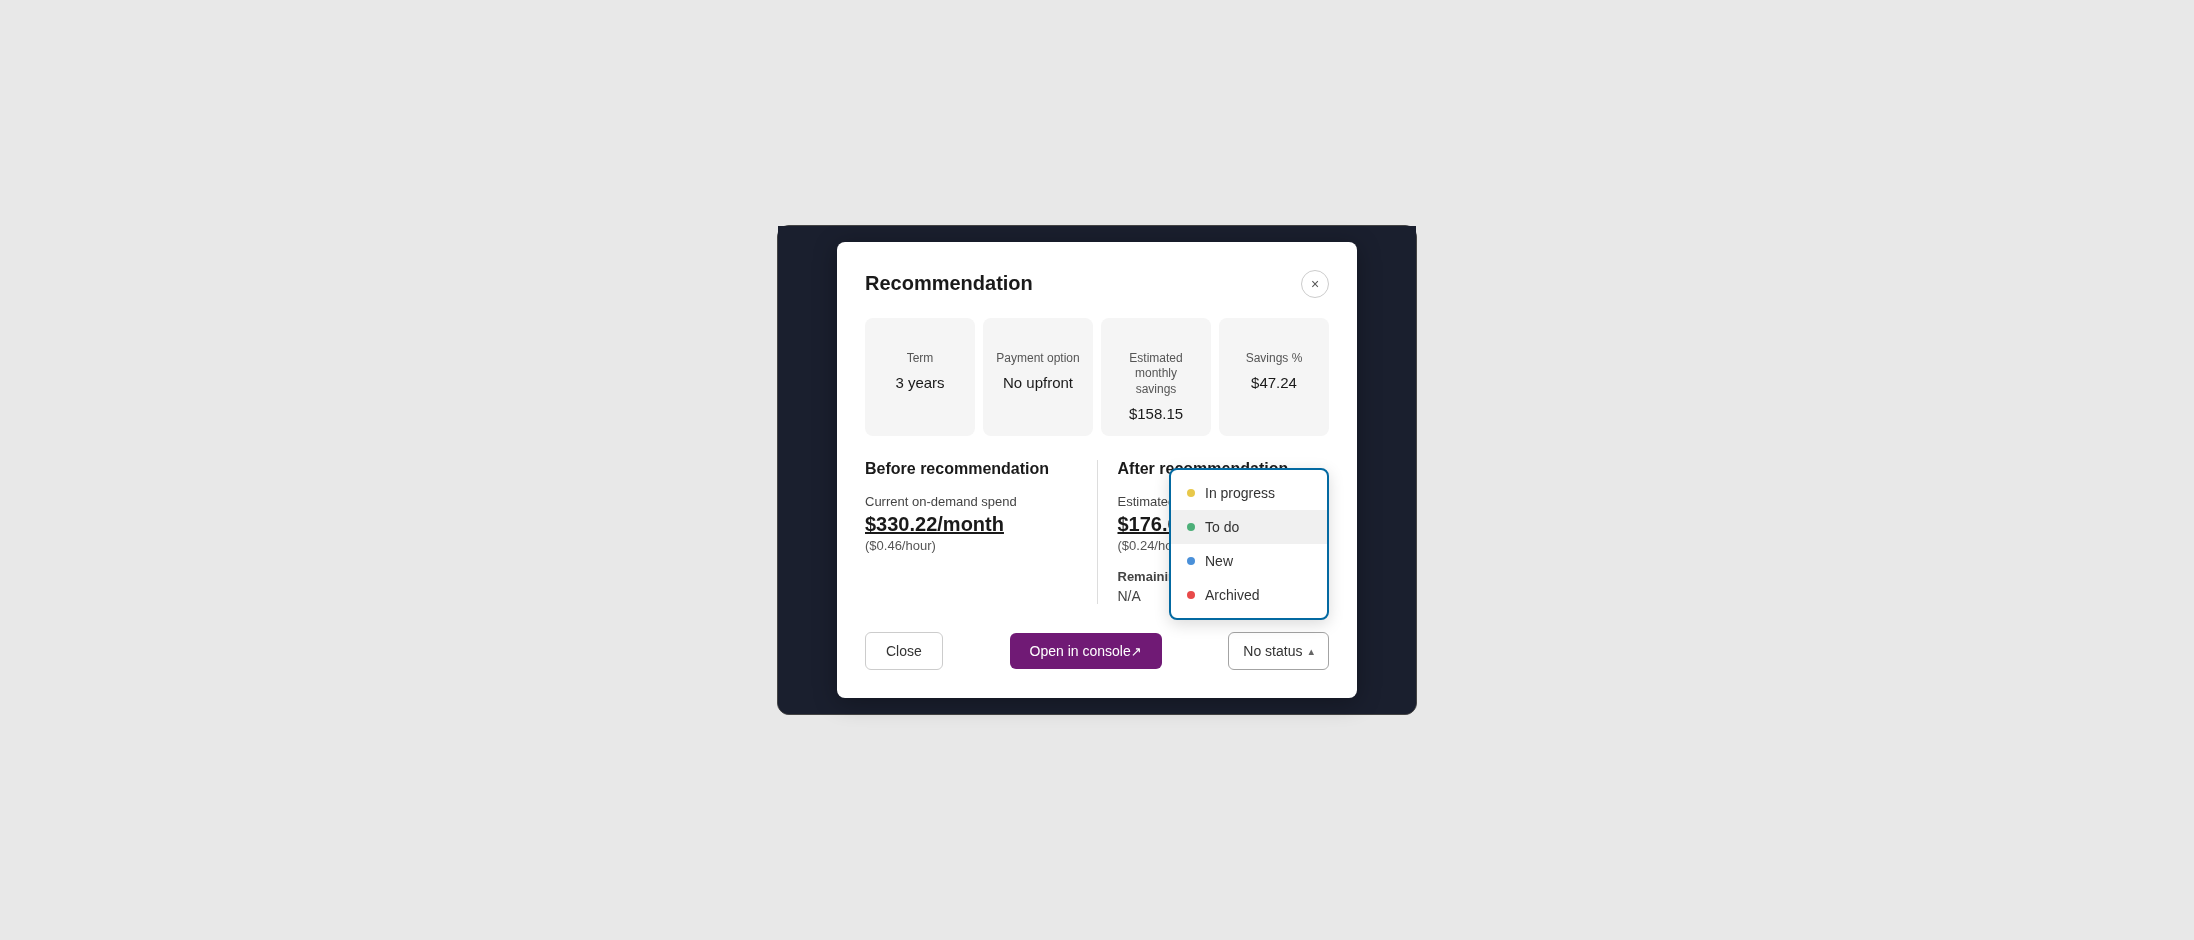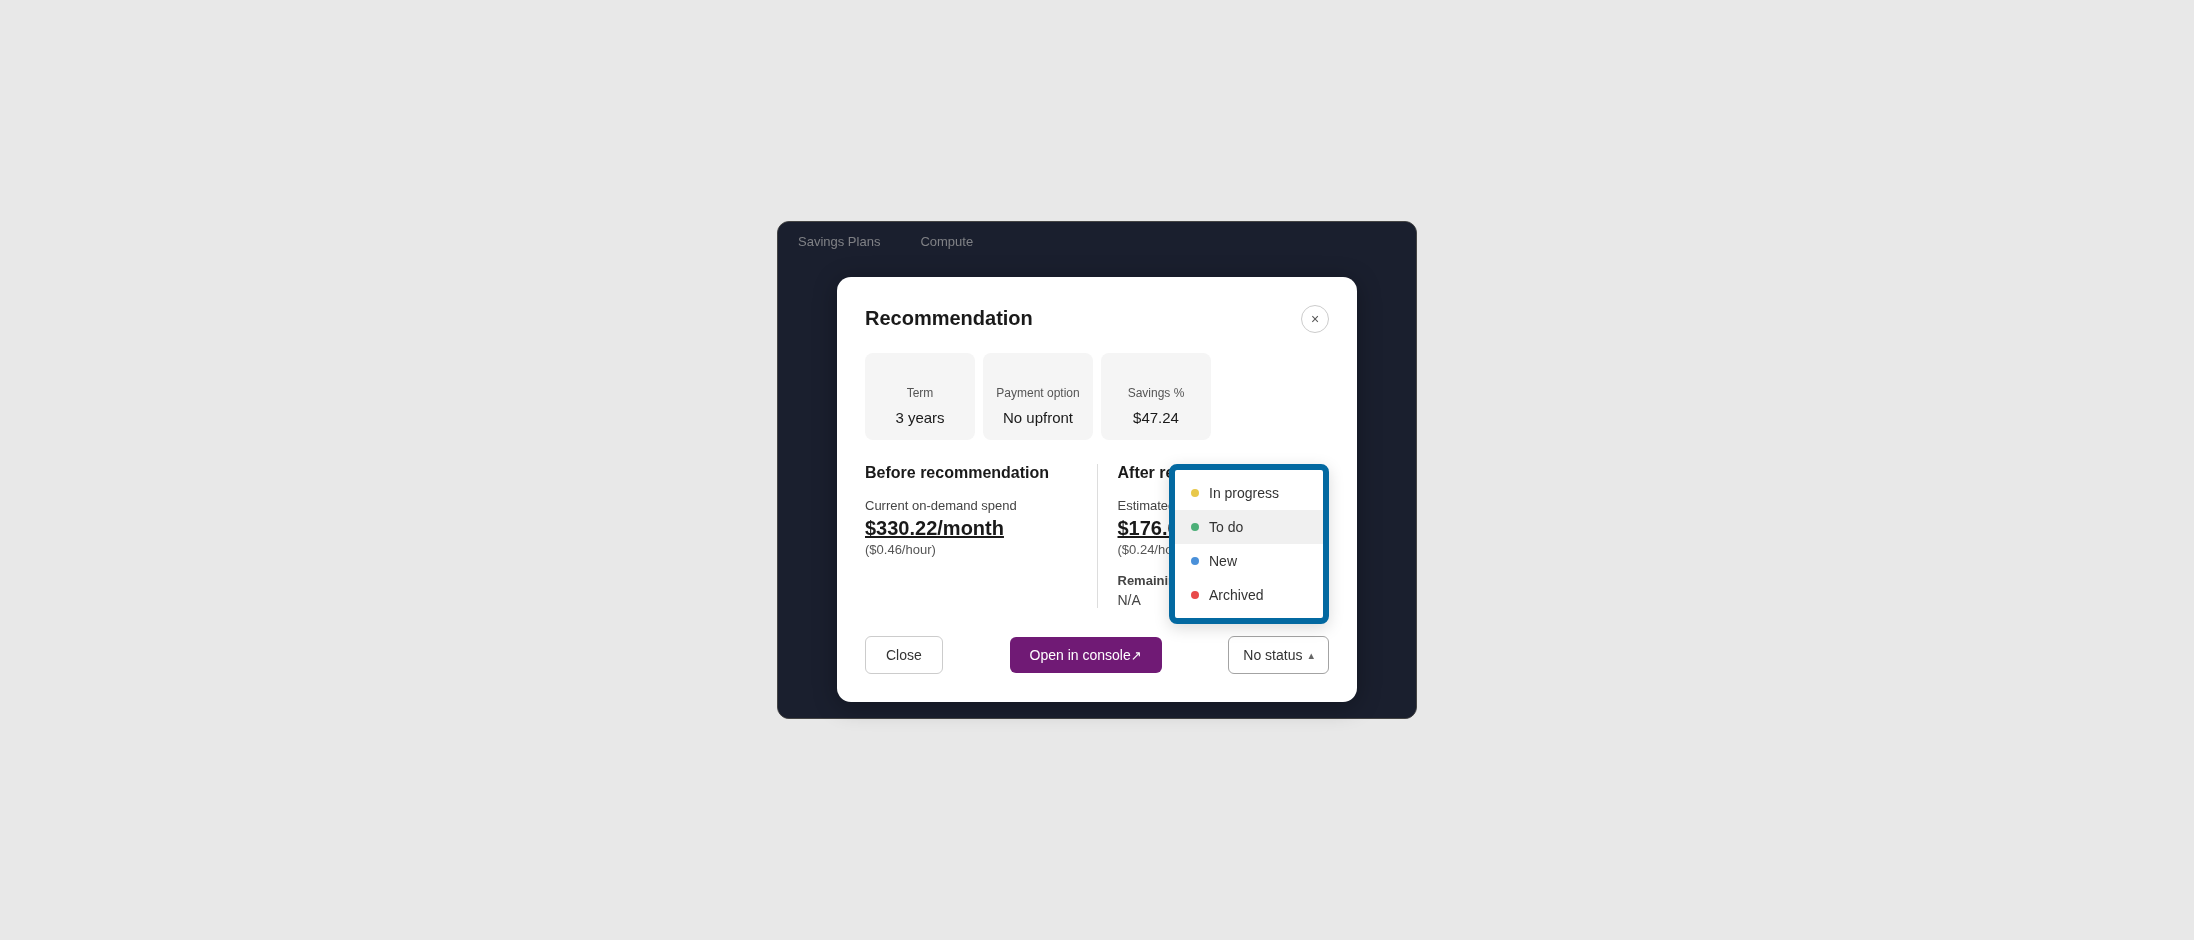--- a/index.html
+++ b/index.html
@@ -41,21 +41,21 @@
 
     .dark-area {
       background: #1a1f2e;
       padding: 16px;
       border-radius: 0 0 12px 12px;
     }
 
     
     .modal {
       background: #ffffff;
-      border-radius: 14px;
+      border-radius: 8px;
       padding: 28px;
       width: 520px;
       margin: 0 auto;
       position: relative;
       box-shadow: 0 4px 24px rgba(0,0,0,0.3);
     }
 
     .modal-header {
       display: flex;
       align-items: center;
@@ -226,21 +226,21 @@
     }
 
     
     .dropdown-menu {
       position: absolute;
       bottom: 50px;
       right: 0;
       background: white;
       border-radius: 8px;
       box-shadow: 0 4px 16px rgba(0,0,0,0.15);
-      border: 6px solid #0369a1;
+      border: 2px solid #0369a1;
       width: 160px;
       padding: 6px 0;
       z-index: 10;
     }
 
     .dropdown-item {
       display: flex;
       align-items: center;
       gap: 10px;
       padding: 9px 16px;
@@ -268,42 +268,42 @@
     .chevron-icon {
       font-size: 11px;
       color: #666;
     }
   </style>
 </head>
 <body>
 
 <div class="outer-container">
 
-  <div class="top-bar">
-    <span class="top-bar-tab">Savings Plans</span>
-    <span class="top-bar-tab">Compute</span>
-  </div>
 
   <div class="dark-area">
 
     <div class="modal">
 
       <div class="modal-header">
         <span class="modal-title">Recommendation</span>
         <button class="close-btn">×</button>
       </div>
 
       <div class="recommendation-grid">
         <div class="rec-card">
           <div class="rec-card-label">Term</div>
           <div class="rec-card-value">3 years</div>
         </div>
         <div class="rec-card">
           <div class="rec-card-label">Payment option</div>
           <div class="rec-card-value">No upfront</div>
+        </div>
+        <div class="rec-card">
+          <div class="rec-card-label">Estimated monthly savings</div>
+          <div class="rec-card-value">$158.15</div>
         </div>
         <div class="rec-card">
           <div class="rec-card-label">Savings %</div>
           <div class="rec-card-value">$47.24</div>
         </div>
       </div>
 
       <div class="comparison">
 
         <div class="comparison-col">

